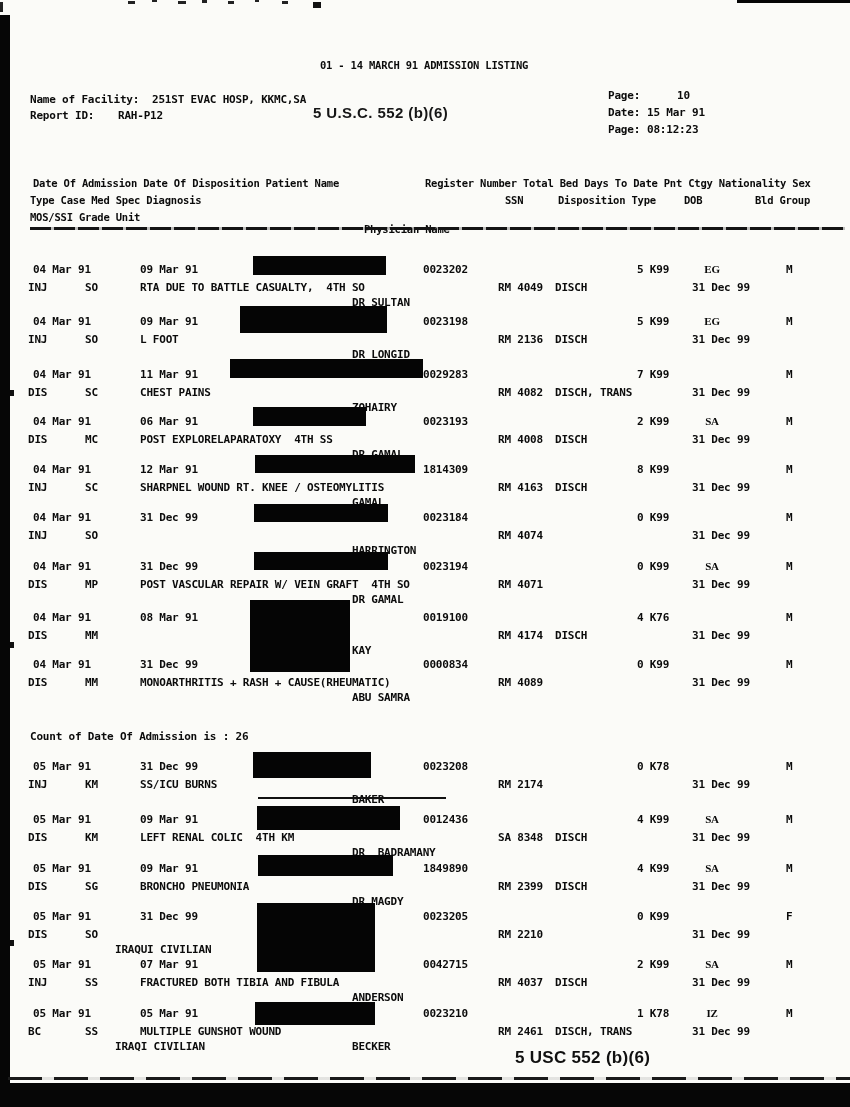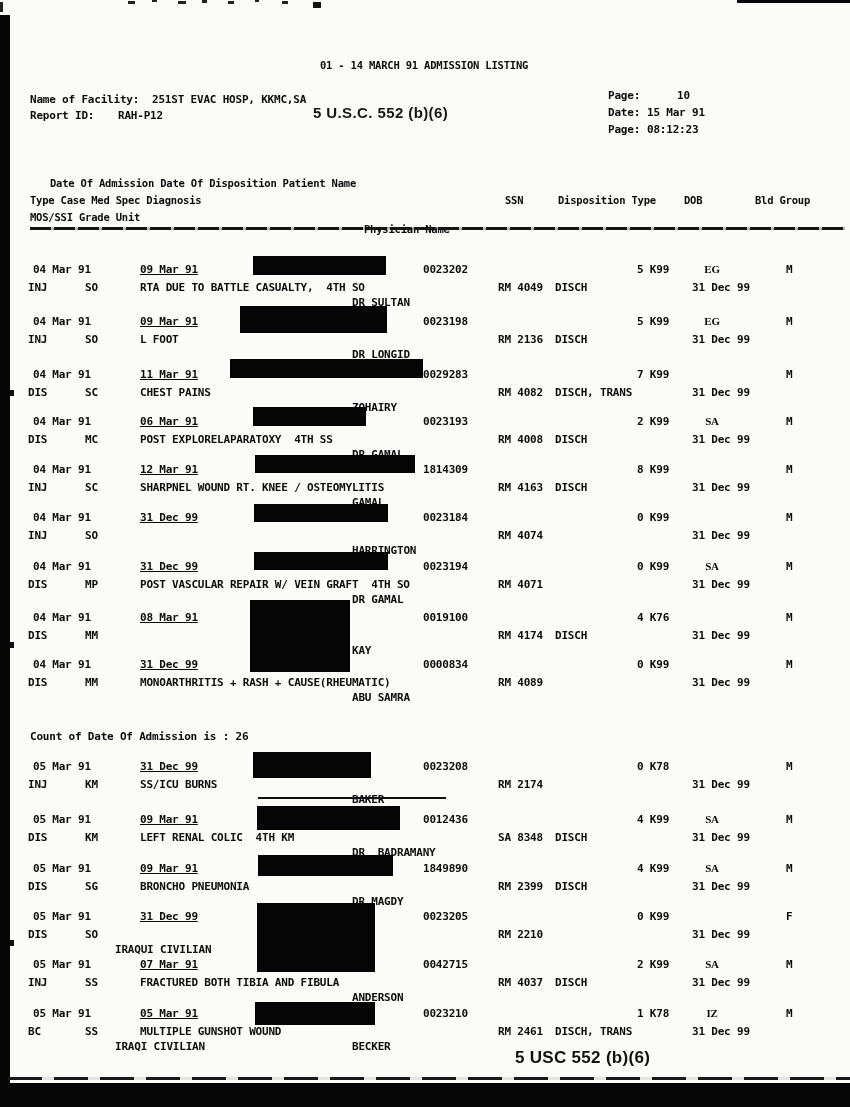--- a/index.html
+++ b/index.html
@@ -3,21 +3,21 @@
 <meta charset="utf-8">
 <style>
   html,body{margin:0;padding:0;background:#000;}
   .page{position:relative;width:850px;height:1107px;background:#fbfbf8;overflow:hidden;
         font-family:"DejaVu Sans Mono", monospace;color:#0b0b0b;}
   .f{position:absolute;white-space:pre;font:700 11px "DejaVu Sans Mono", monospace;letter-spacing:-0.2px;}
   .hf{font-size:10.5px;}
   .rec{position:absolute;left:0;width:850px;height:48px;}
   
   .c-adm{left:33px;top:0;}
-  .c-disp{left:140px;top:0;text-decoration:underline;}
+  .c-disp{left:140px;top:0;}
   .c-reg{left:423px;top:0;}
   .c-days{left:637px;top:0;}
   .c-nat{left:690px;top:0;width:44px;text-align:center;font-family:Liberation Serif, serif;}
   .c-sex{left:786px;top:0;}
   .c-type{left:28px;top:18px;}
   .c-spec{left:85px;top:18px;}
   .c-diag{left:140px;top:18px;}
   .c-ssn{left:498px;top:18px;}
   .c-dtype{left:555px;top:18px;}
   .c-dob{left:692px;top:18px;}
@@ -64,21 +64,22 @@
   <span class="f" style="left:118px;top:109px;">RAH-P12</span>
   <span class="stamp-top" style="left:313px;top:104px;">5 U.S.C. 552 (b)(6)</span>
 
   <span class="f" style="left:608px;top:89px;">Page:</span>
   <span class="f" style="left:677px;top:89px;">10</span>
   <span class="f" style="left:608px;top:106px;">Date:</span>
   <span class="f" style="left:647px;top:106px;">15 Mar 91</span>
   <span class="f" style="left:608px;top:123px;">Page:</span>
   <span class="f" style="left:647px;top:123px;">08:12:23</span>
 
-  <span class="f hf" style="left:50px;top:177px;">Date Of Admission Date Of Disposition Patient Name</span>
+  <span class="f hf" style="left:33px;top:177px;">Date Of Admission Date Of Disposition Patient Name</span>
+  <span class="f hf" style="left:425px;top:177px;">Register Number Total Bed Days To Date Pnt Ctgy Nationality Sex</span>
   <span class="f hf" style="left:30px;top:194px;">Type Case Med Spec Diagnosis</span>
   <span class="f hf" style="left:505px;top:194px;">SSN</span>
   <span class="f hf" style="left:558px;top:194px;">Disposition Type</span>
   <span class="f hf" style="left:684px;top:194px;">DOB</span>
   <span class="f hf" style="left:755px;top:194px;">Bld Group</span>
   <span class="f hf" style="left:30px;top:211px;">MOS/SSI Grade Unit</span>
   <span class="f hf" style="left:352px;top:223px;padding-left:12px;">Physician Name</span>
   <div class="sep" style="top:227px;"></div>
 
   <div class="rec" style="top:263px;">

